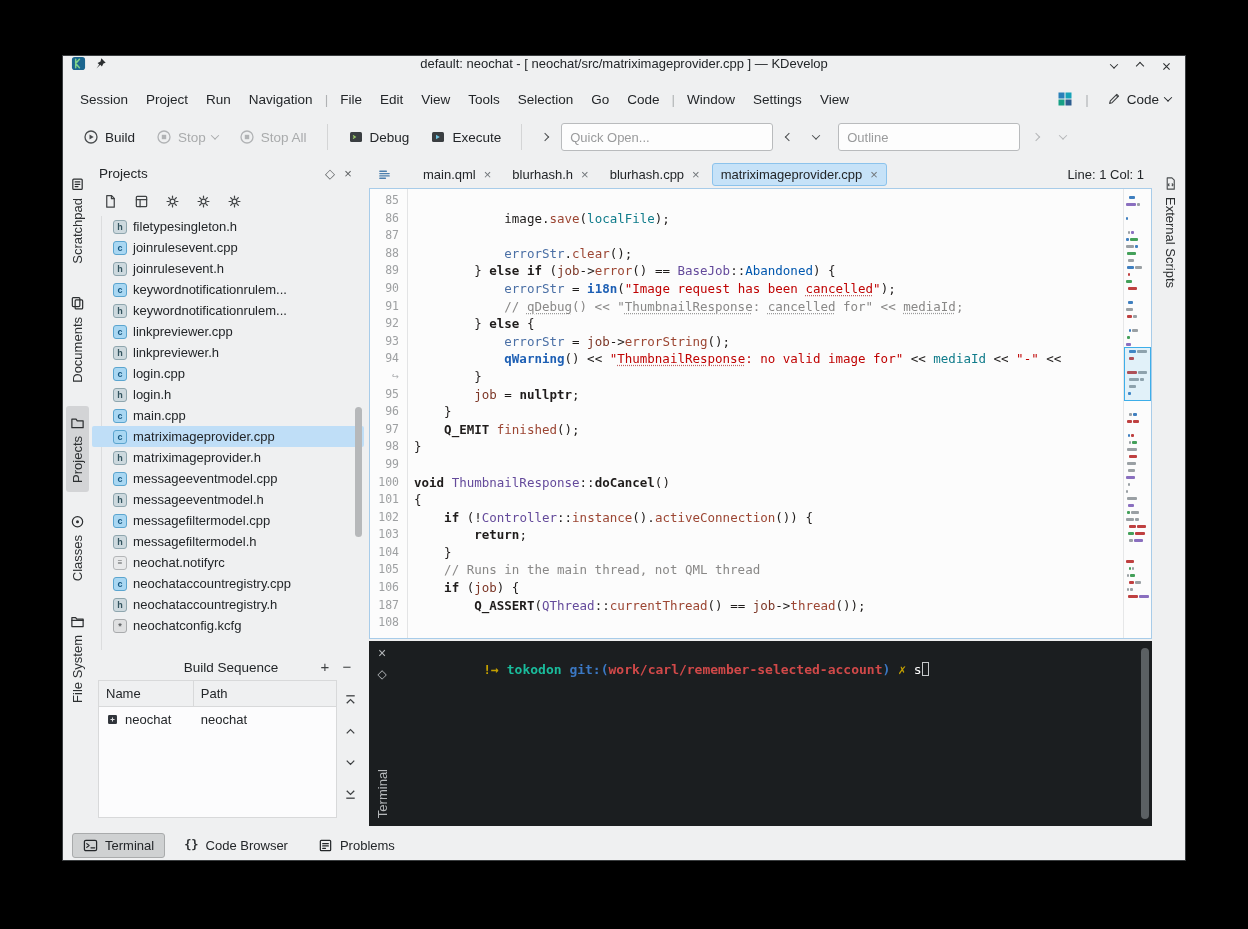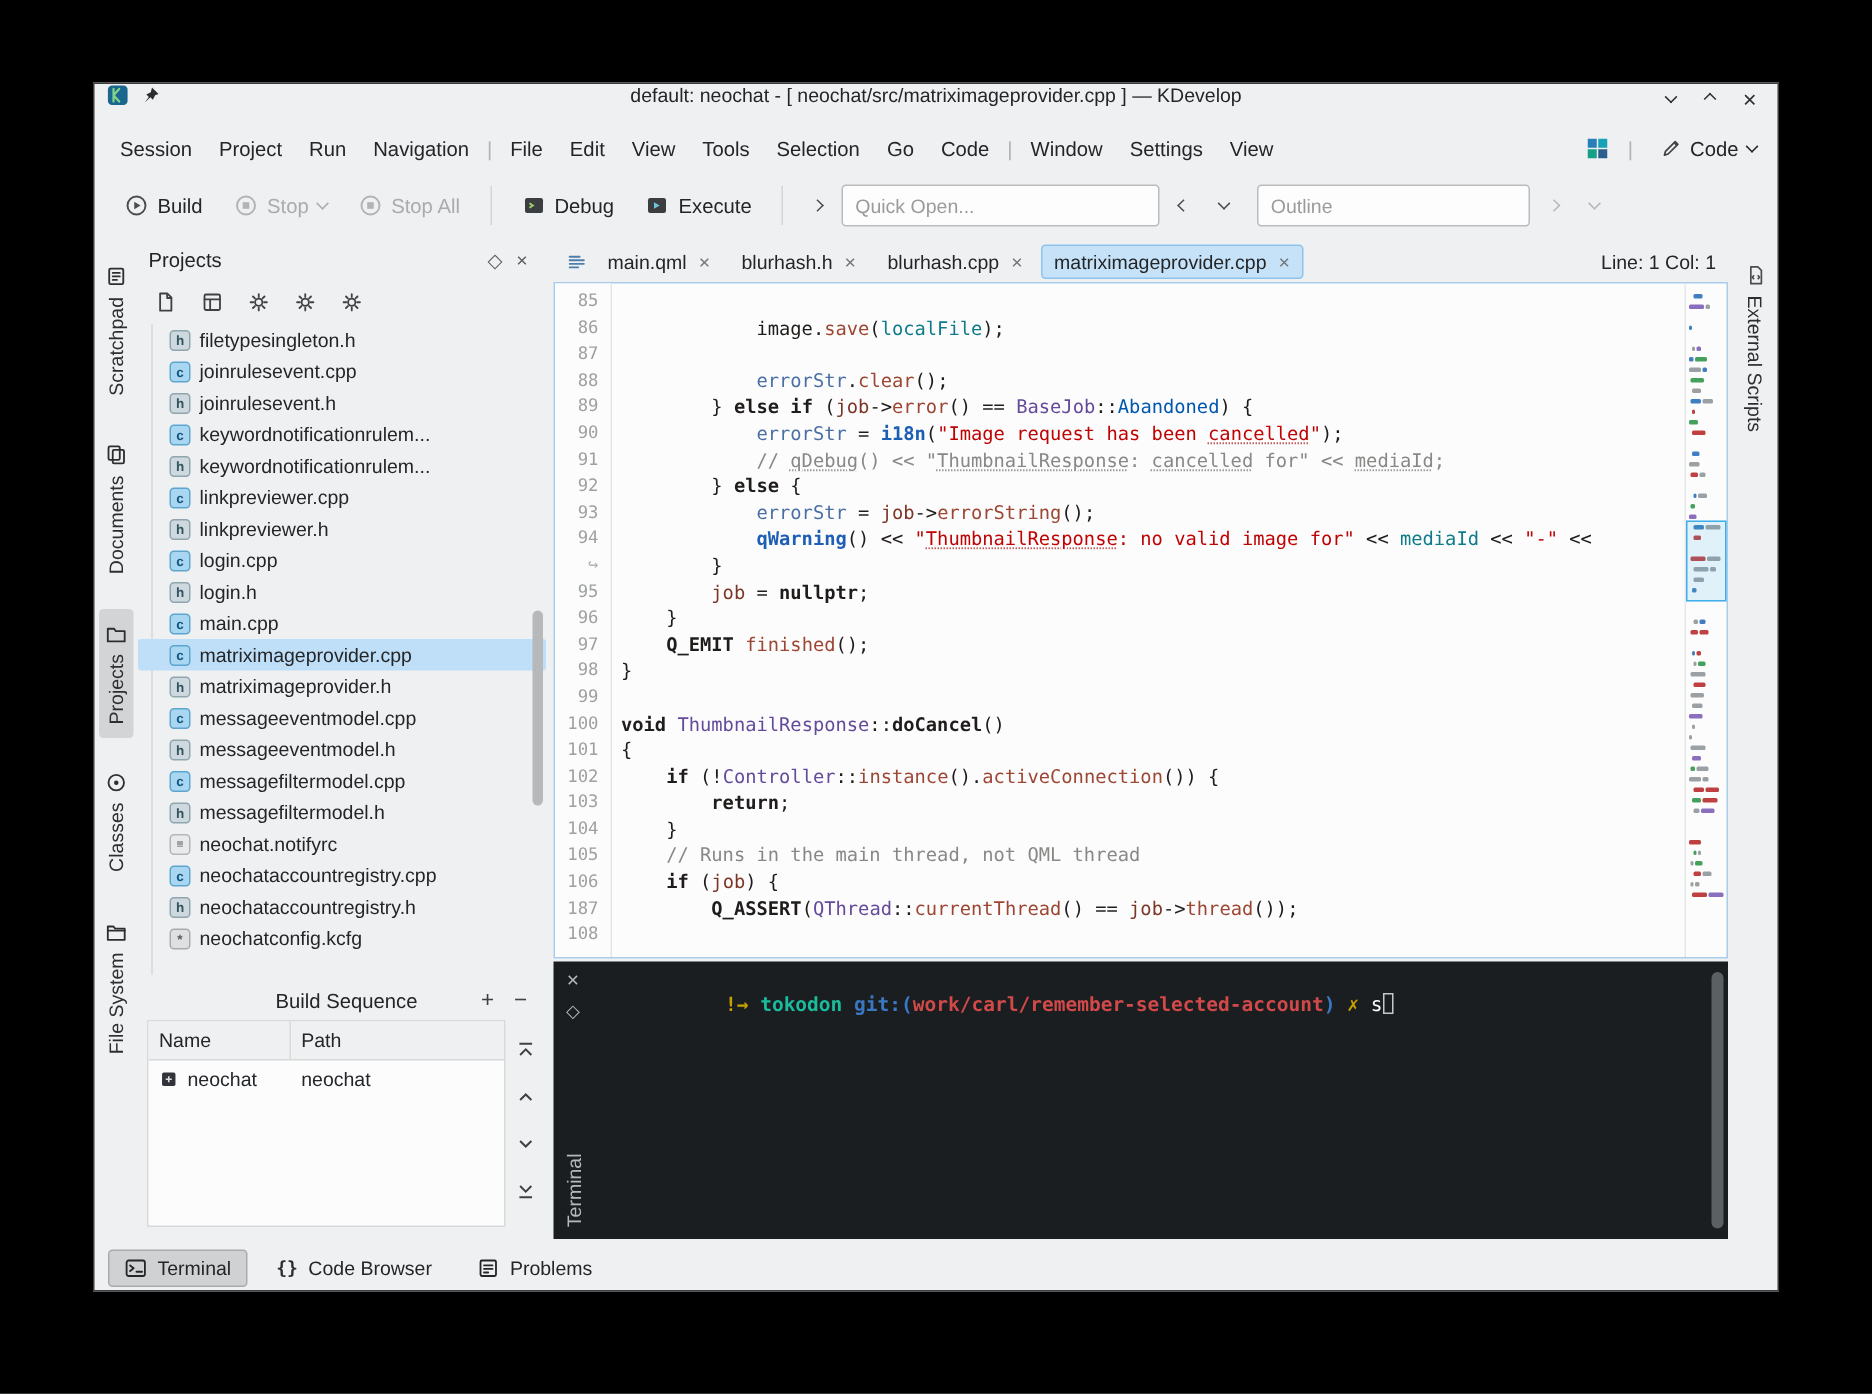--- a/index.html
+++ b/index.html
@@ -98,21 +98,21 @@
   .bs-row{display:flex;height:25px;font-size:13px;}
   .bs-cell{display:flex;align-items:center;gap:6px;padding-left:7px;}
   .bs-cell.c0{width:40%;}
   .bs-cell.c1{flex:1;}
   .bs-nav{flex:0 0 27px;display:flex;flex-direction:column;align-items:center;
     justify-content:space-between;padding:10px 0 14px;color:#3f4244;}
   .bs-navbtn{width:20px;height:20px;display:flex;align-items:center;justify-content:center;}
 
   .center{flex:1;display:flex;flex-direction:column;min-width:0;padding:0 3px 0 2px;}
 
-  .tabbar{flex:0 0 28px;display:flex;align-items:center;gap:1px;padding:0 4px;font-size:13px;}
+  .tabbar{flex:0 0 28px;display:flex;align-items:center;gap:19px;padding:0 4px;font-size:13px;}
   .etab{display:flex;align-items:center;gap:8px;padding:4px 9px;border-radius:3px;white-space:nowrap;}
   .etab.active{background:#c6e2f8;border:1px solid #8cc3ec;padding:3px 8px;}
   .etab-close{color:#71767a;font-size:13px;line-height:1;}
   .tab-status{margin-left:auto;padding-right:4px;font-size:13px;white-space:nowrap;}
 
   .editorwrap{flex:1;display:flex;min-height:0;border:1px solid #a8cce9;background:var(--editor-bg);}
   .gutter{flex:0 0 38px;padding-top:3px;text-align:right;color:var(--line-no);
     font:11.5px "DejaVu Sans Mono",monospace;background:#fcfcfc;border-right:1px solid #e3e4e5;}
   .gln{height:17.6px;line-height:17.6px;padding-right:8px;}
   .gln.gwrap{color:#b0b2b4;}

